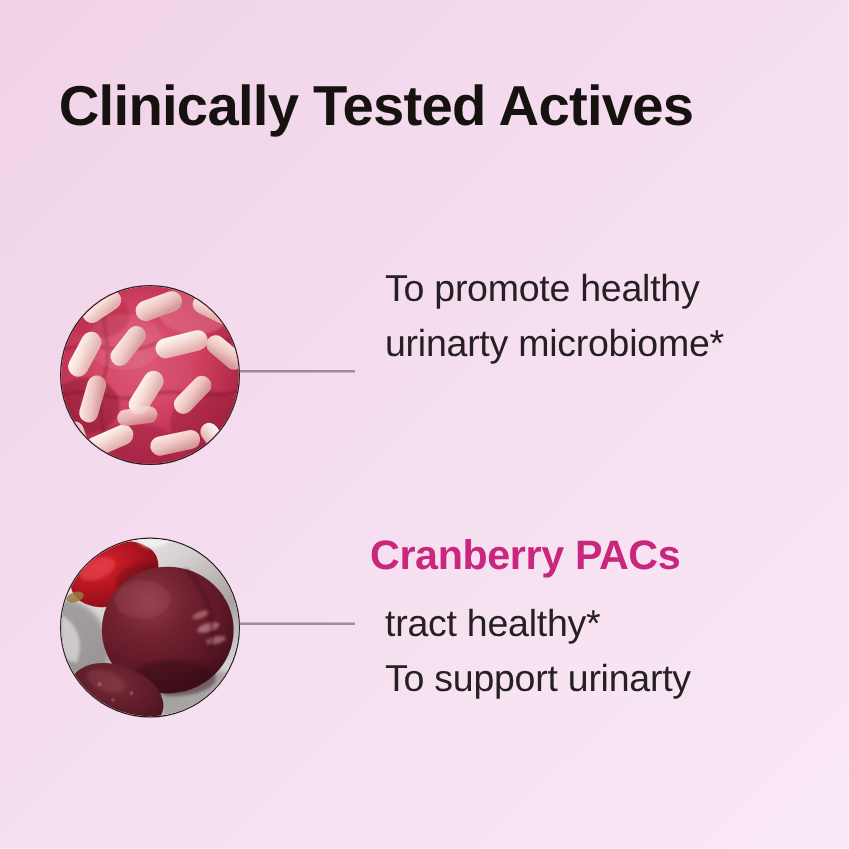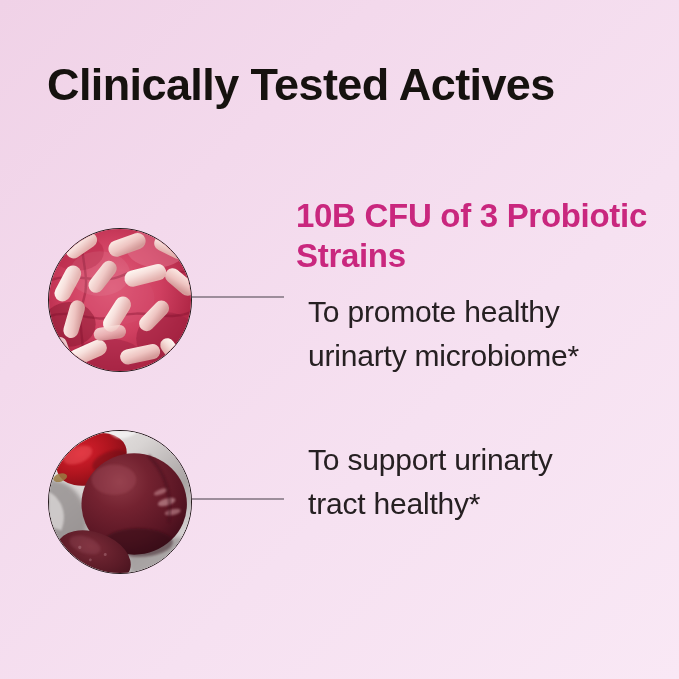--- a/index.html
+++ b/index.html
@@ -206,24 +206,20 @@
             </g>
         </g>
 
         <ellipse cx="52" cy="46" rx="30" ry="22" fill="#ffffff" opacity=".07"></ellipse>
       </svg>
     </div>
 
     <div class="connector"></div>
 
     <div class="feature-text">
-      <div class="feature-heading">
-        <span class="line">10B CFU of 3</span>
-        <span class="line">Probiotic Strains</span>
-      </div>
       <div class="feature-body">
         <span class="line">To promote healthy</span>
         <span class="line">urinarty microbiome*</span>
       </div>
     </div>
   </div>
 
   <div class="feature-row row-2">
 
     <div class="thumb">
@@ -300,20 +296,23 @@
         <g opacity=".55" filter="url(#sftC)">
           <path d="M60 2 C70 14 78 10 92 2 Z" fill="#ffffff"></path>
           <path d="M2 62 C16 70 20 86 14 100 L2 96 Z" fill="#f2efee"></path>
         </g>
       </svg>
     </div>
 
     <div class="connector"></div>
 
     <div class="feature-text">
+      <div class="feature-heading">
+        <span class="line">Cranberry PACs</span>
+      </div>
       <div class="feature-body">
+        <span class="line">tract healthy*</span>
         <span class="line">To support urinarty</span>
-        <span class="line">tract healthy*</span>
       </div>
     </div>
   </div>
 
 </div>
 
 </body></html>

